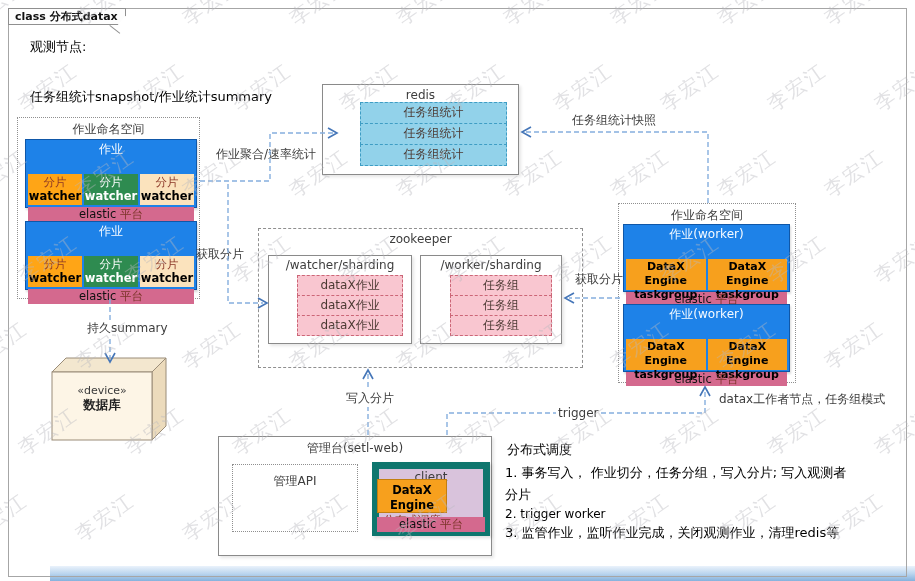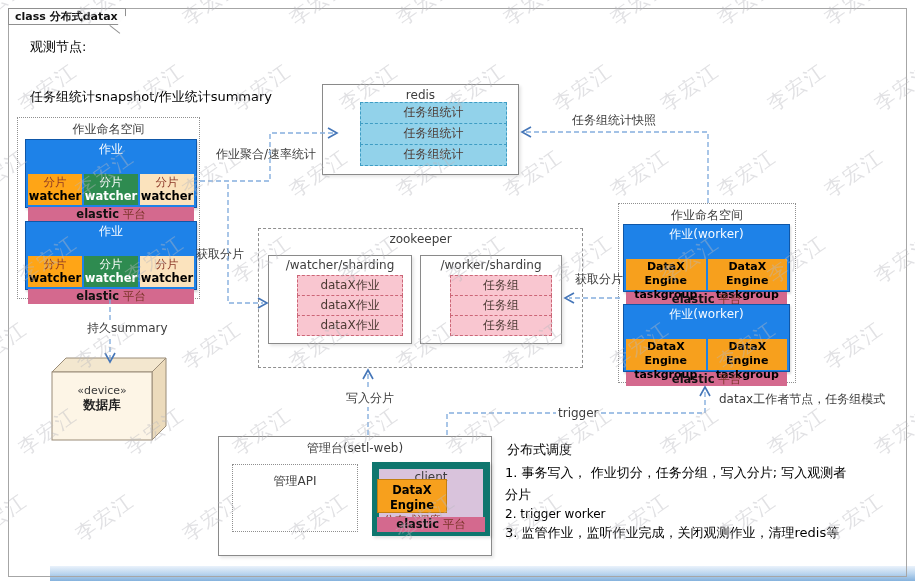--- a/index.html
+++ b/index.html
@@ -27,21 +27,21 @@
   .cell{flex:1;text-align:center;font-size:11.5px;line-height:14px;padding-top:1px;}
   .cell .cn{color:#8b3626;display:block;}
   .cell .en{color:#000;font-weight:bold;display:block;}
   .cell.c-orange{background:var(--cell-orange);}
   .cell.c-green{background:var(--cell-green);}
   .cell.c-green .cn,.cell.c-green .en{color:#fff;}
   .cell.c-cream{background:var(--cell-cream);}
   .cell.c-engine{background:var(--engine-orange);font-weight:bold;color:#000;font-size:11px;}
   .cell.c-engine .cn{color:#000;font-weight:bold;}
   .platform{margin:2px;text-align:center;background:var(--elastic-pink);font-size:11.5px;}
-  .platform .en{font-weight:bold;color:#111;}
+  .platform .en{font-weight:normal;color:#111;}
   .platform .cn{color:#7c352a;}
   
   .stackrow{border:1px dashed var(--redis-row-border);background:var(--redis-row-blue);
             text-align:center;font-size:12px;color:#4c3a33;margin-top:-1px;margin-left:20px;}
   .stackrow.pink{border-color:var(--zk-row-border);background:var(--zk-row-pink);}
   
   .clabel{font-size:12px;color:#3d3d3d;white-space:nowrap;}
   .clabel.bg{background:#ffffff;padding:0 2px;}
   
   .clientbox{background:var(--client-lavender);border:7px solid #0f766e;box-shadow:2px 2px 3px rgba(0,0,0,0.12);}

